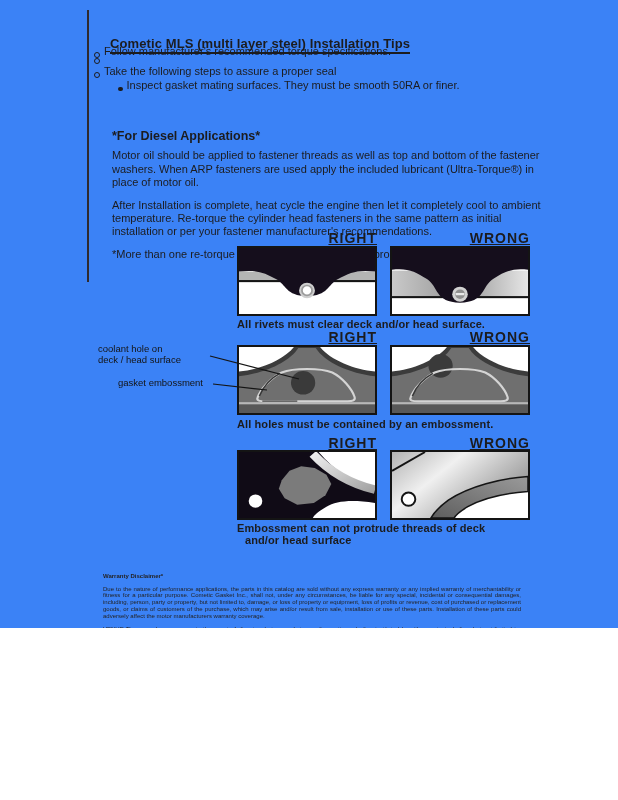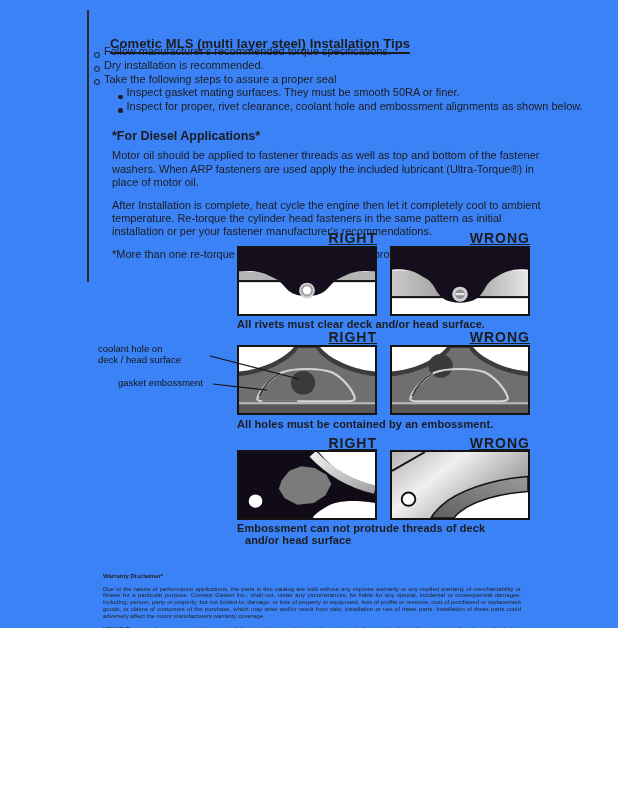--- a/index.html
+++ b/index.html
@@ -55,33 +55,28 @@
 
   <h1 class="abs" id="doc-title">Cometic MLS (multi layer steel) Installation Tips</h1>
 
   <div class="abs" id="tips">
     <div class="bullet-row">
       <span class="o-bullet"></span>
       <span>Follow manufacturer's recommended torque specifications.</span>
     </div>
     <div class="bullet-row">
       <span class="o-bullet"></span>
-      <span>Dry installation is recommended.</span>
     </div>
     <div class="bullet-row">
       <span class="o-bullet"></span>
       <span>Take the following steps to assure a proper seal</span>
     </div>
     <div class="bullet-row sub">
       <span class="d-bullet"></span>
       <span>Inspect gasket mating surfaces.  They must be smooth 50RA or finer.</span>
-    </div>
-    <div class="bullet-row sub">
-      <span class="d-bullet"></span>
-      <span>Inspect for proper, rivet clearance, coolant hole and embossment alignments as shown below.</span>
     </div>
   </div>
 
   <div class="abs" id="diesel">
     <h2>*For Diesel Applications*</h2>
     <p>Motor oil should be applied to fastener threads as well as top and bottom of the fastener washers. When ARP fasteners are used apply the included lubricant (Ultra-Torque®) in place of motor oil.</p>
     <p>After Installation is complete, heat cycle the engine then let it completely cool to ambient temperature. Re-torque the cylinder head fasteners in the same pattern as initial installation or per your fastener manufacturer's recommendations.</p>
     <p>*More than one re-torque may be required to achieve proper fastener stretch*</p>
   </div>
 

